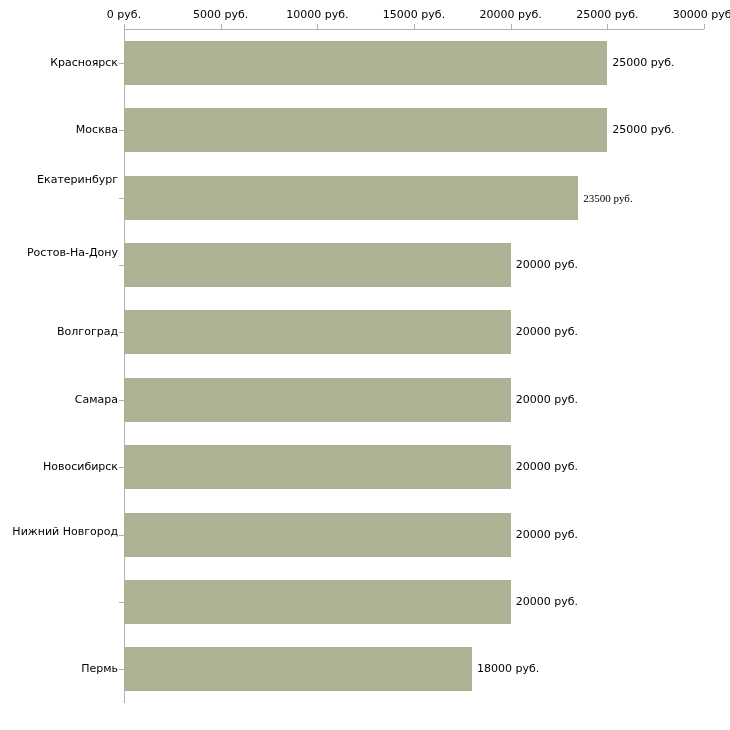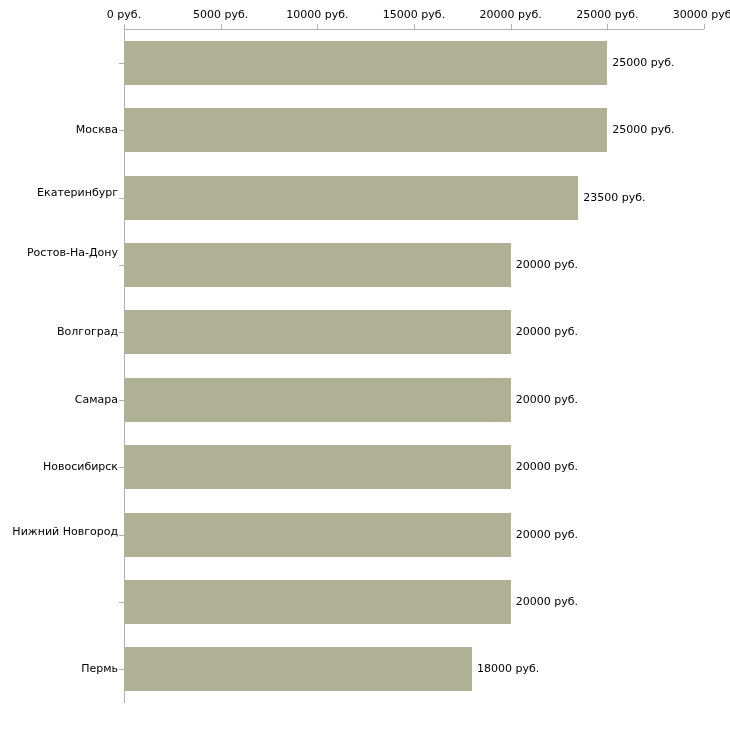--- a/index.html
+++ b/index.html
@@ -103,28 +103,29 @@
     <div class="tick-label" style="left: 414px;">15000 руб.</div>
     <div class="tick-mark" style="left: 414px;"></div>
     <div class="tick-label" style="left: 510.667px;">20000 руб.</div>
     <div class="tick-mark" style="left: 510.667px;"></div>
     <div class="tick-label" style="left: 607.333px;">25000 руб.</div>
     <div class="tick-mark" style="left: 607.333px;"></div>
     <div class="tick-label" style="left: 704px;">30000 руб.</div>
     <div class="tick-mark" style="left: 704px;"></div>
     <div class="bar" style="left: 124px; top: 40.7px; width: 483.333px; height: 44px; background: rgb(174, 177, 147); position: absolute;"></div>
     <div class="bar-value" style="left: 612.333px; top: 40.7px;">25000 руб.</div>
+    <div class="cat-label" style="top: 40.7px; right: 612px;">Красноярск</div>
     <div class="cat-tick" style="left: 119px; top: 63px;"></div>
     <div class="bar" style="left: 124px; top: 108.1px; width: 483.333px; height: 44px; background: rgb(174, 177, 147); position: absolute;"></div>
     <div class="bar-value" style="left: 612.333px; top: 108.1px;">25000 руб.</div>
     <div class="cat-label" style="top: 108.1px; right: 612px;">Москва</div>
     <div class="cat-tick" style="left: 119px; top: 130px;"></div>
     <div class="bar" style="left: 124px; top: 175.5px; width: 454.333px; height: 44px; background: rgb(174, 177, 147); position: absolute;"></div>
-    <div class="bar-value" style="left: 583.333px; top: 175.5px;">23500 руб.</div>
-    <div class="cat-label" style="top: 171px; right: 612px; margin-left: 48px;">Екатеринбург</div>
+    <div class="bar-value" style="left: 583.333px; top: 175.5px; font-family: Liberation Serif, serif;">23500 руб.</div>
+    <div class="cat-label" style="top: 158px; right: 612px; margin-left: 48px;">Екатеринбург</div>
     <div class="cat-tick" style="left: 119px; top: 198px;"></div>
     <div class="bar" style="left: 124px; top: 242.9px; width: 386.667px; height: 44px; background: rgb(174, 177, 147); position: absolute;"></div>
     <div class="bar-value" style="left: 515.667px; top: 242.9px;">20000 руб.</div>
     <div class="cat-label" style="top: 231px; right: 612px;">Ростов-На-Дону</div>
     <div class="cat-tick" style="left: 119px; top: 265px;"></div>
     <div class="bar" style="left: 124px; top: 310.3px; width: 386.667px; height: 44px; background: rgb(174, 177, 147); position: absolute;"></div>
     <div class="bar-value" style="left: 515.667px; top: 310.3px;">20000 руб.</div>
     <div class="cat-label" style="top: 310.3px; right: 612px; text-align: right;">Волгоград</div>
     <div class="cat-tick" style="left: 119px; top: 332px;"></div>
     <div class="bar" style="left: 124px; top: 377.7px; width: 386.667px; height: 44px; background: rgb(174, 177, 147); position: absolute;"></div>

